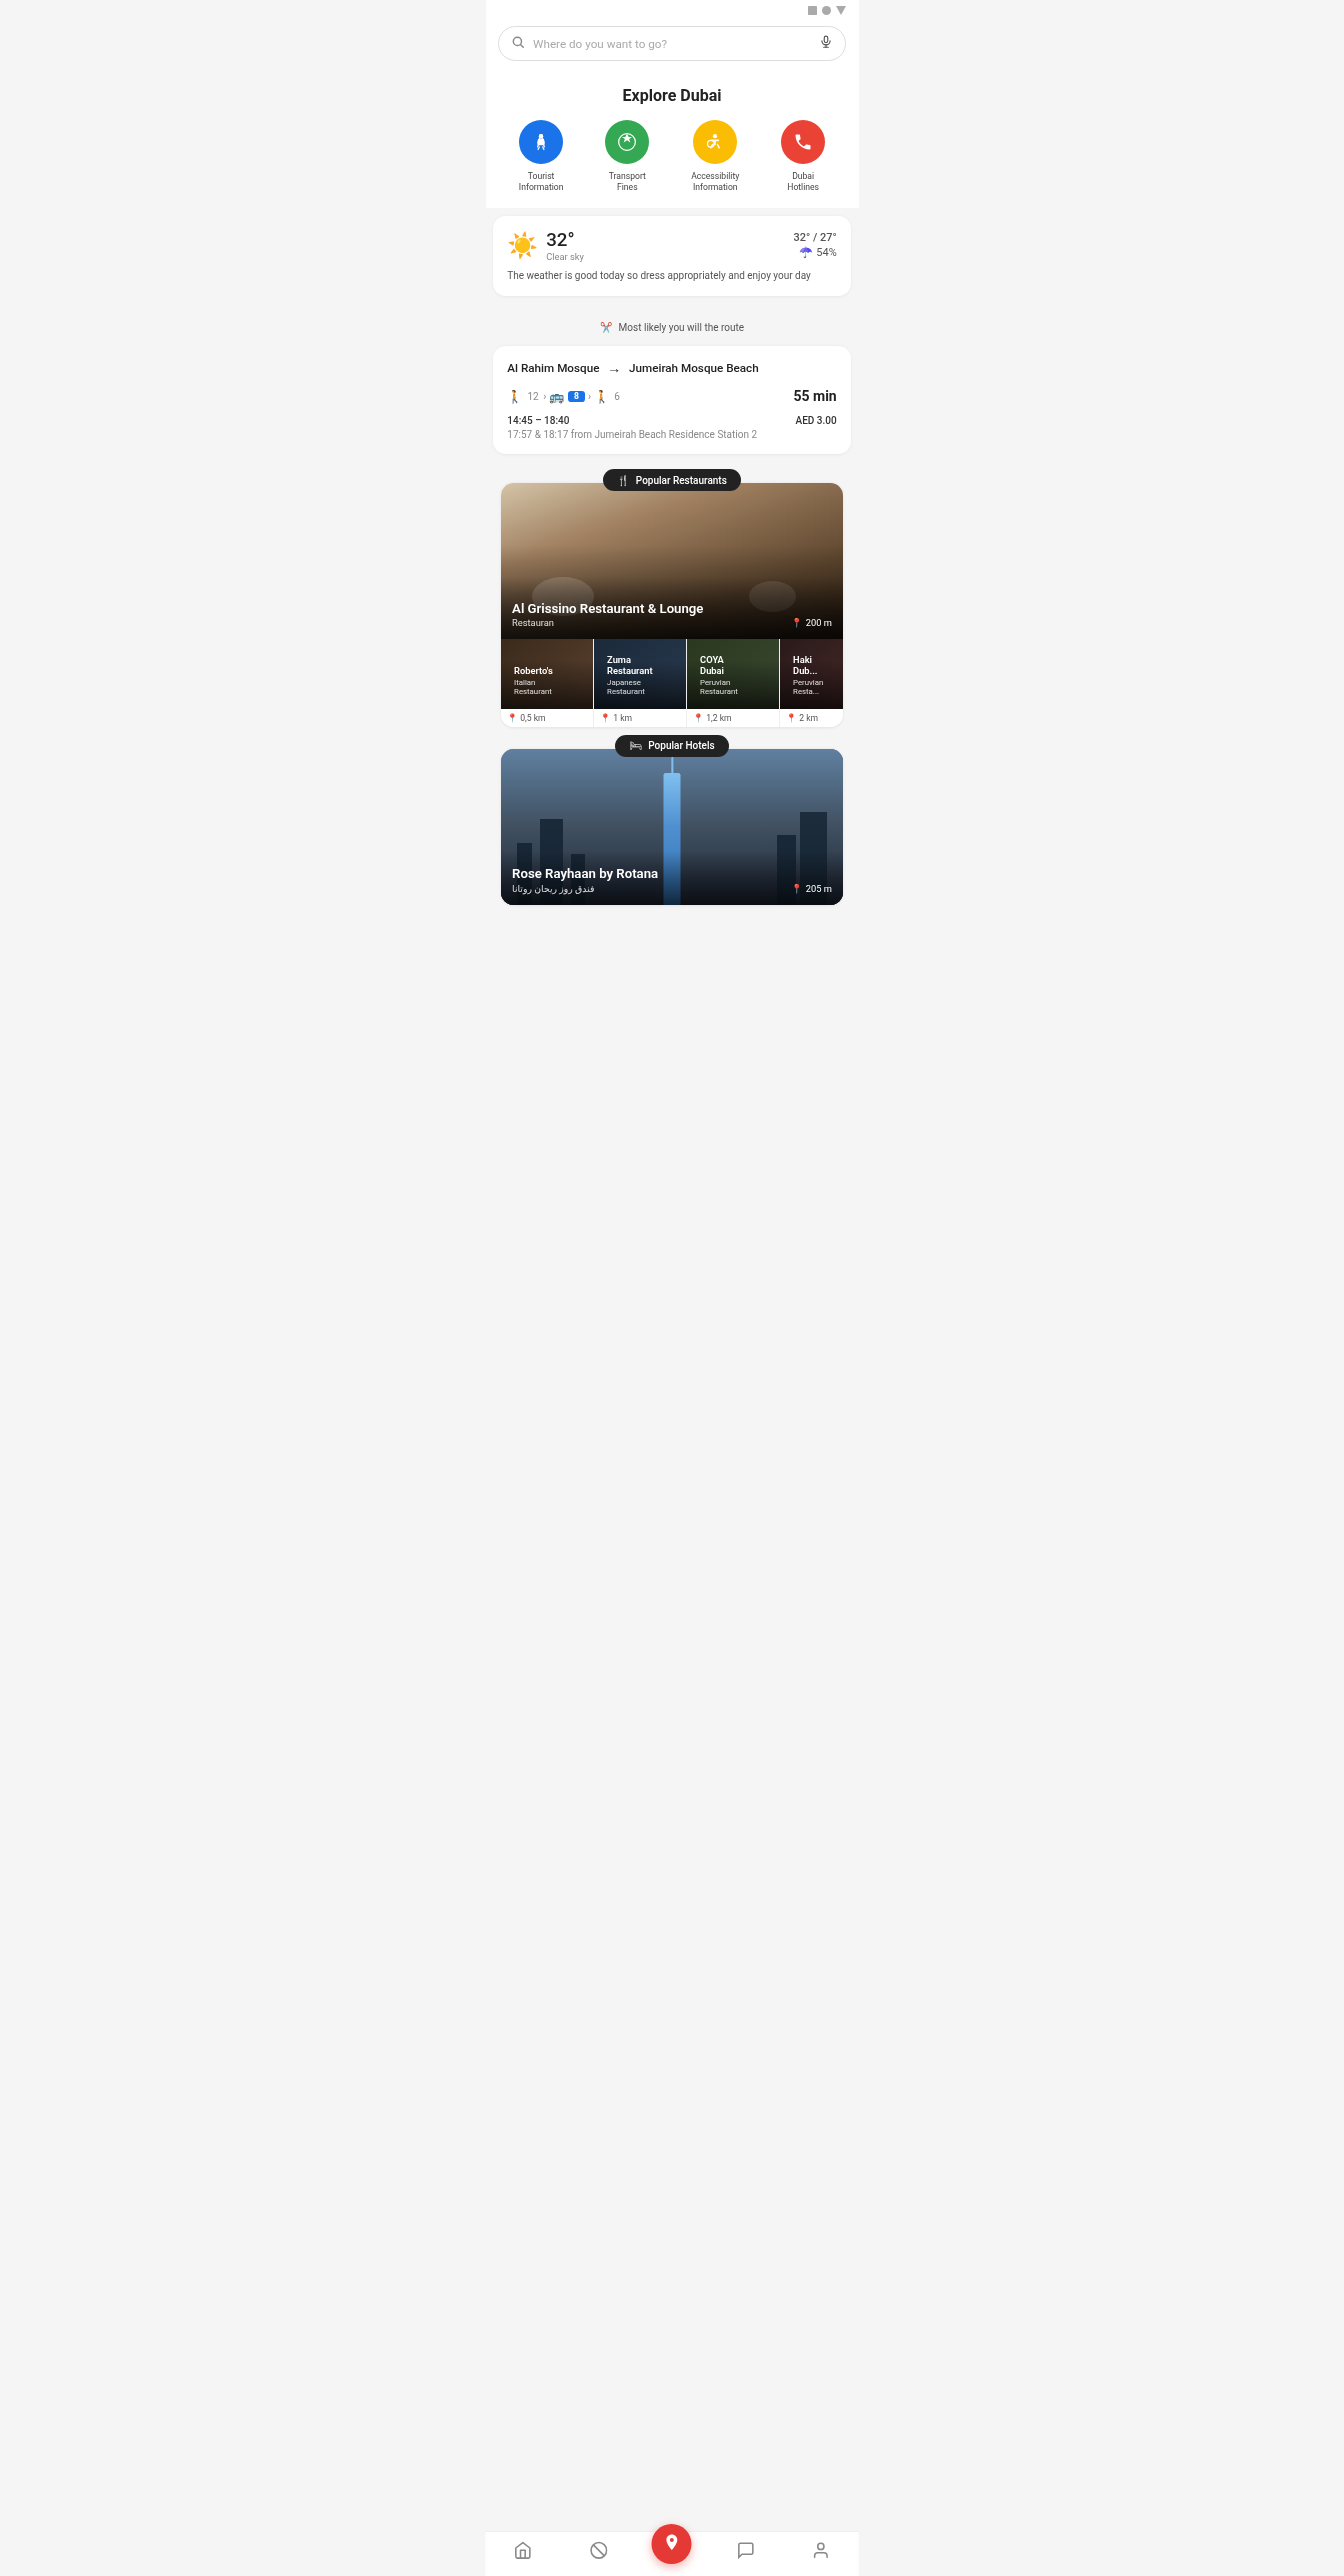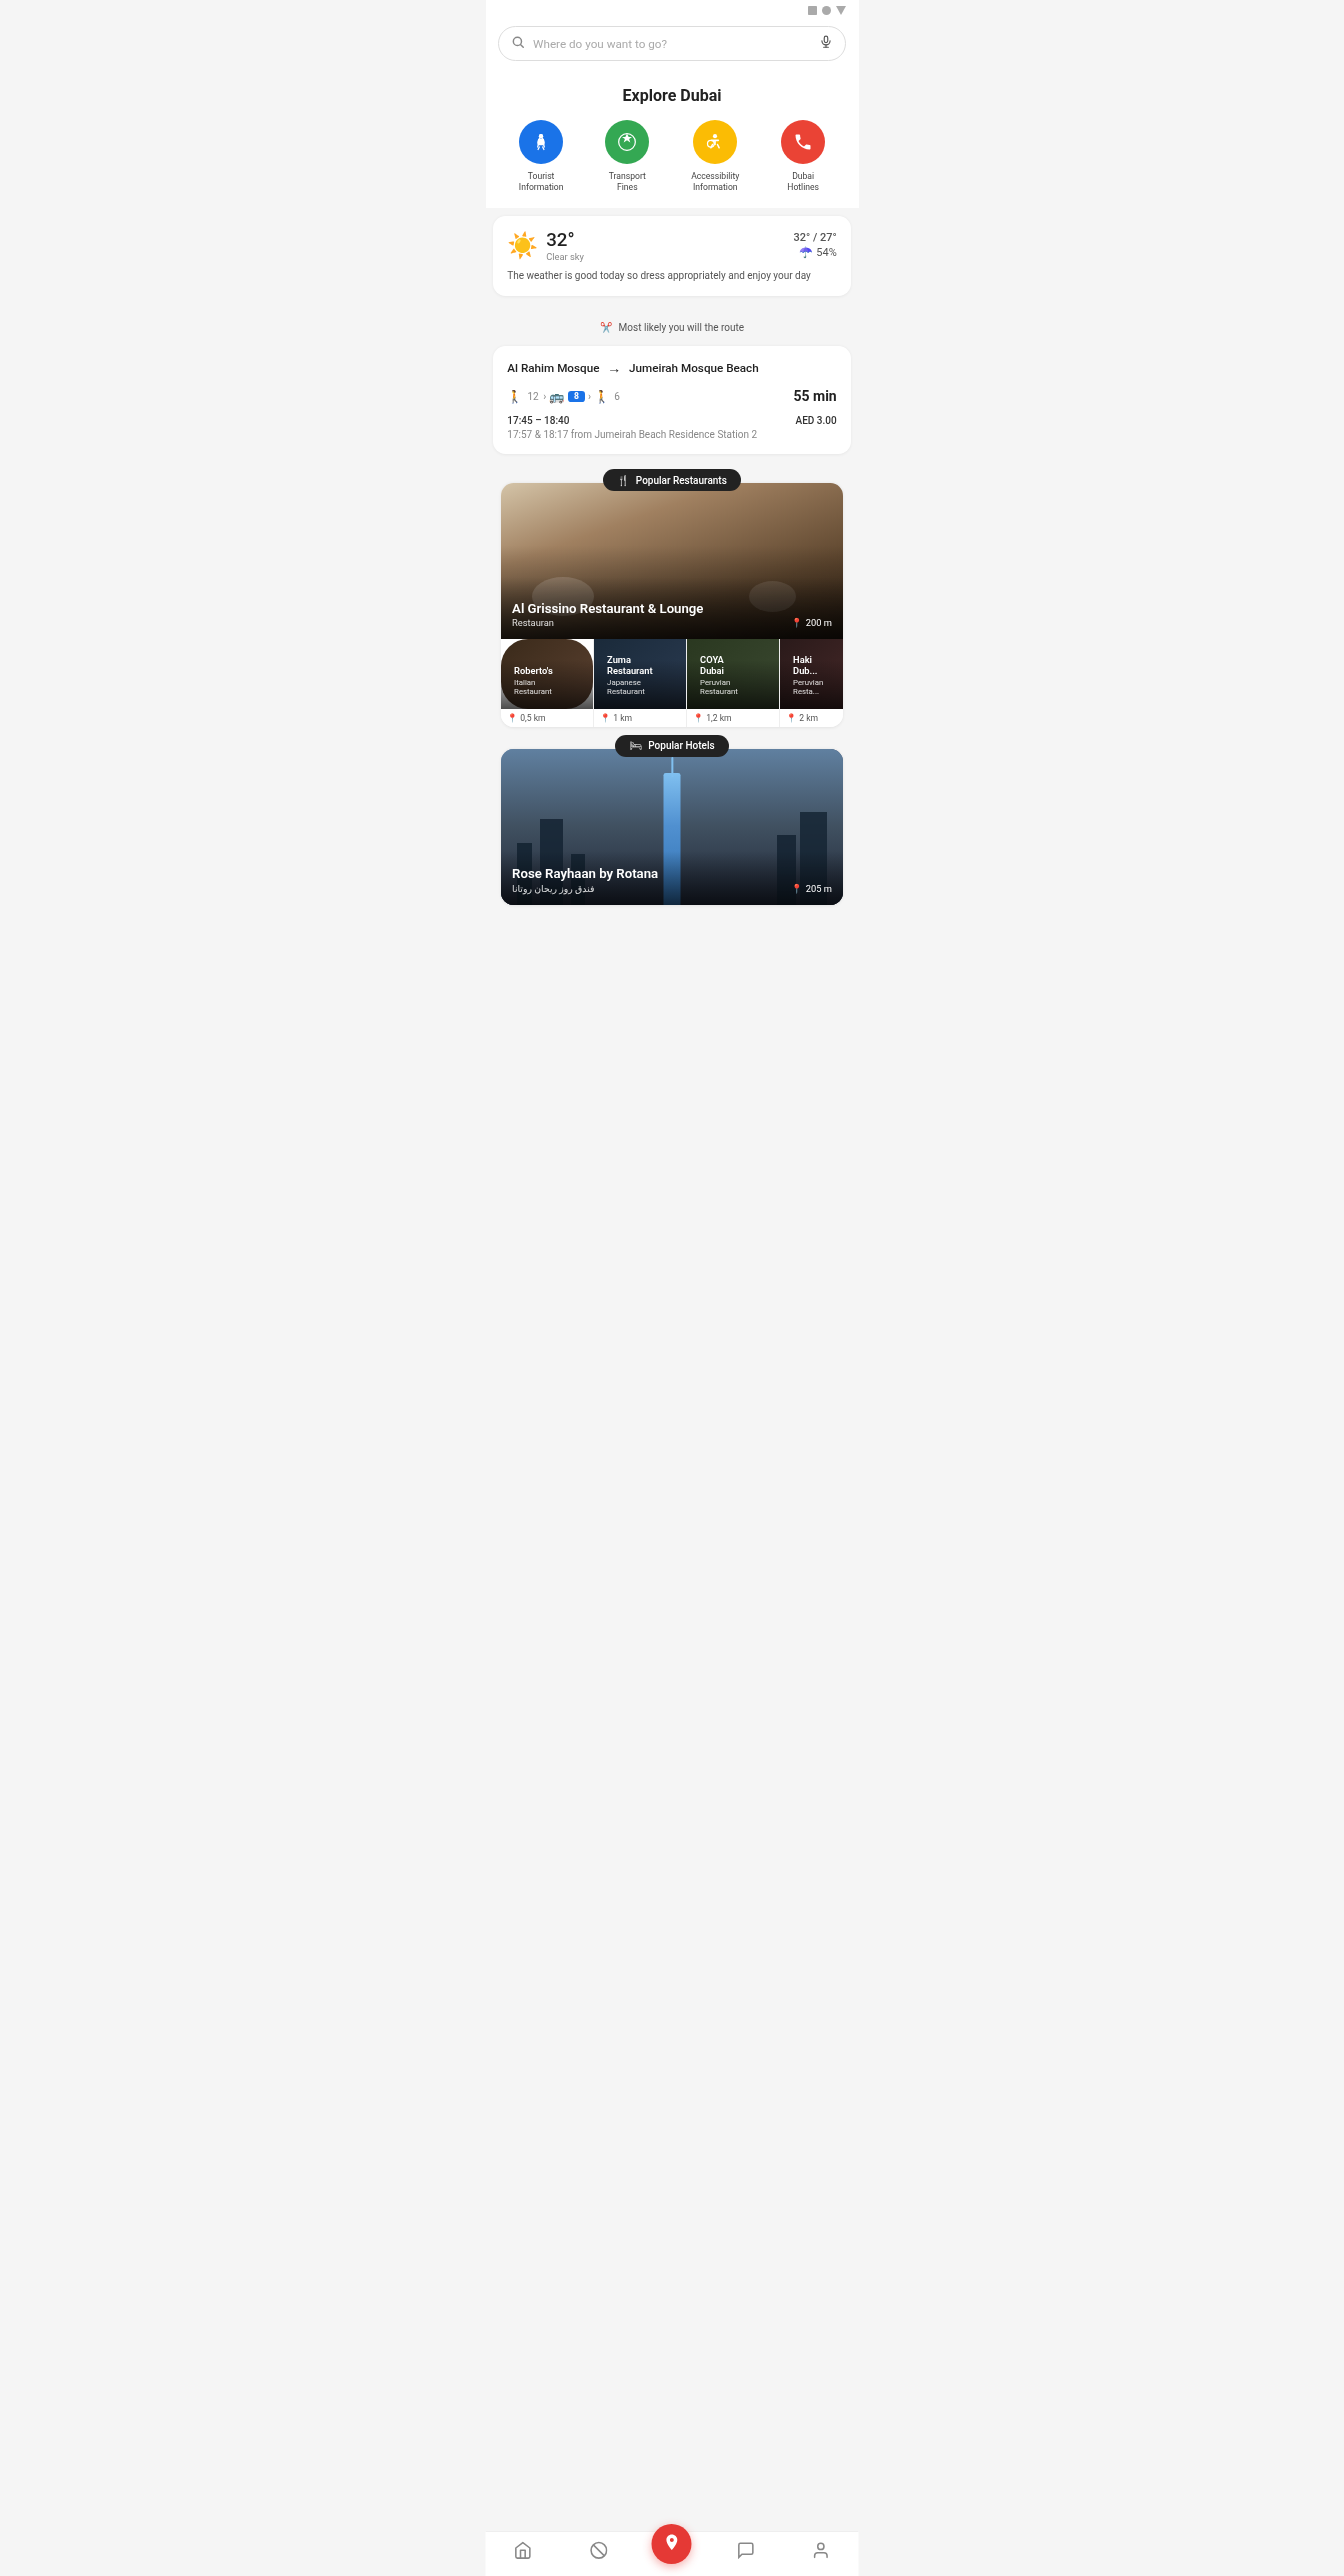--- a/index.html
+++ b/index.html
@@ -509,21 +509,21 @@
         <span class="route-mode-icon">🚌</span>
         <span class="route-bus-badge">8</span>
         <span class="route-chevron">›</span>
         <span class="route-mode-icon">🚶</span>
         <span style="font-size:10px; color:#888; margin: 0 1.6px;">6</span>
         <span class="route-duration">55 min</span>
       </div>
 
       <div class="route-details">
         <div>
-          <div class="route-times">17:45 – 18:40</div>
+          <div class="route-times">14:45 – 18:40</div>
           <div class="route-station">17:57 &amp; 18:17 from Jumeirah Beach Residence Station 2</div>
         </div>
         <div class="route-cost">AED 3.00</div>
       </div>
     </div>
   </div>
 
   <div class="section-spacer"></div>
 
   <div class="ann-container">
@@ -555,21 +555,21 @@
             <div class="venue-dist-main">
               <span>📍</span>
               <span>200 m</span>
             </div>
           </div>
         </div>
 
         <div class="sub-venues">
 
           <div class="sub-venue">
-            <div class="sub-venue-overlay sv1" style="position:relative;border-radius:27px;">
+            <div class="sub-venue-overlay sv1" style="position:relative;">
               <div style="position:absolute;inset:0;background:linear-gradient(transparent 30%, rgba(0,0,0,0.7));"></div>
               <div style="position:relative;z-index:1;">
                 <div class="sub-venue-name">Roberto's</div>
                 <div class="sub-venue-type">Italian<br>Restaurant</div>
               </div>
             </div>
             <div class="sub-venue-dist">
               <span>📍</span>
               <span>0,5 km</span>
             </div>

